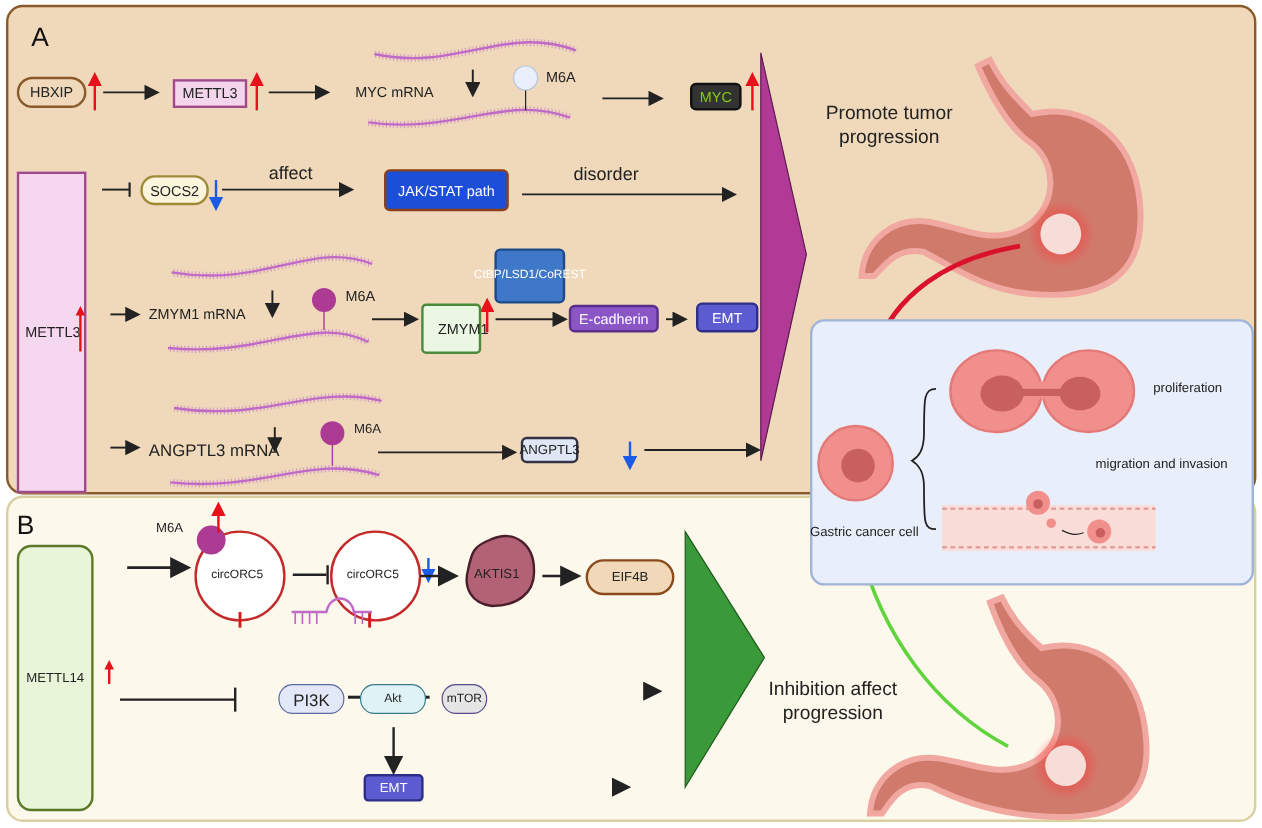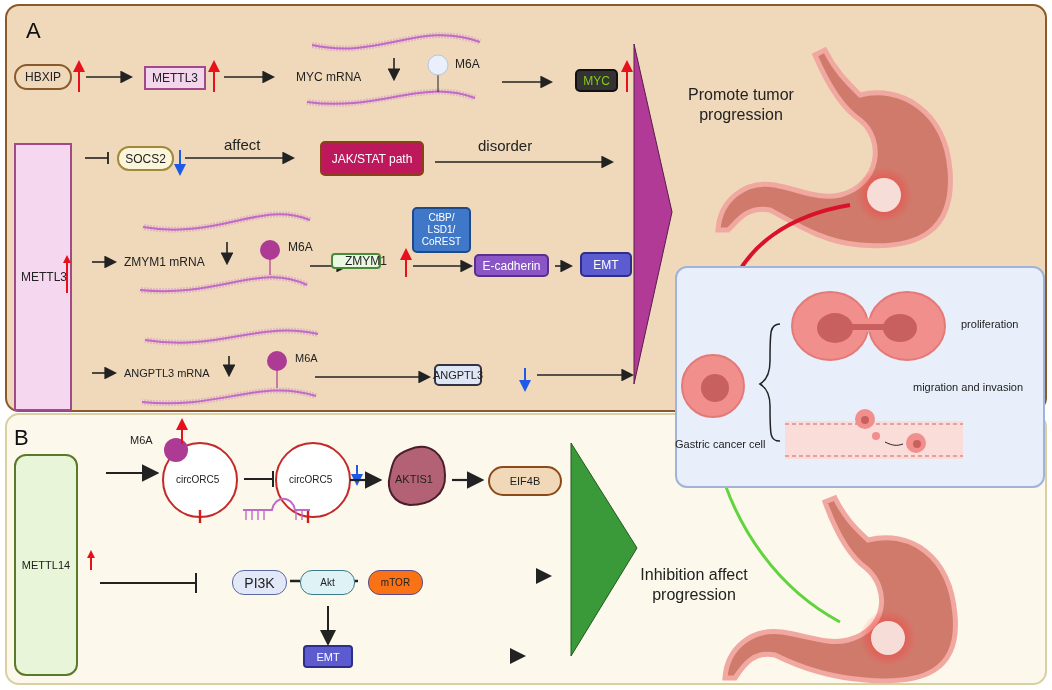--- a/index.html
+++ b/index.html
@@ -158,35 +158,35 @@
 <div class="box" style="left:14px;top:143px;width:58px;height:268px;background:#f5d7ef;border:2px solid #a04a8a;font-size:12px;justify-content:flex-start;padding-left:5px;">
   <span>METTL3</span>
 </div>
 <svg class="abs" style="left:62px;top:255px;" width="10" height="40">
     <line x1="5" y1="38" x2="5" y2="6" stroke="#e8101a" stroke-width="2"></line>
     <path d="M1,8 L5,0 L9,8 z" fill="#e8101a"></path>
   </svg>
 
 <div class="box" style="left:117px;top:146px;width:57px;height:25px;background:#fbf5dc;border:2px solid #a08a3a;border-radius:12px;font-size:12px;">SOCS2</div>
 <div class="abs" style="left:224px;top:136px;font-size:15px;">affect</div>
-<div class="box" style="left:320px;top:141px;width:104px;height:35px;background:#be185d;color:#fff;border:2px solid #8a4018;border-radius:5px;font-size:12px;">JAK/STAT path</div>
+<div class="box" style="left:320px;top:141px;width:104px;height:35px;background:#1d4ed8;color:#fff;border:2px solid #8a4018;border-radius:5px;font-size:12px;">JAK/STAT path</div>
 <div class="abs" style="left:478px;top:137px;font-size:15px;">disorder</div>
 
 <div class="abs txt" style="left:124px;top:255px;">ZMYM1 mRNA</div>
 <div class="abs txt" style="left:288px;top:240px;">M6A</div>
-<div class="box" style="left:331px;top:253px;width:50px;height:16px;background:#e9f7e3;border:2px solid #4a8a3a;border-radius:4px;font-size:12px;padding-left:20px;">ZMYM1</div>
-<div class="box" style="left:412px;top:207px;width:59px;height:46px;background:#3f78c8;color:#fff;border:2px solid #1e4a8a;border-radius:5px;flex-direction:column;font-size:10px;line-height:12px;">
+<div class="box" style="left:351px;top:253px;width:50px;height:42px;background:#e9f7e3;border:2px solid #4a8a3a;border-radius:4px;font-size:12px;padding-left:20px;">ZMYM1</div>
+<div class="box" style="left:412px;top:207px;width:59px;height:46px;background:#3f78c8;color:#fff;border:2px solid #1e4a8a;border-radius:5px;flex-direction:row;font-size:10px;line-height:12px;">
   <span>CtBP/</span>
   <span>LSD1/</span>
   <span>CoREST</span>
 </div>
 <div class="box" style="left:474px;top:254px;width:75px;height:23px;background:#8a55c4;color:#fff;border:2px solid #5a2e8a;border-radius:5px;font-size:12px;">E-cadherin</div>
 <div class="box" style="left:580px;top:252px;width:52px;height:25px;background:#5c5cd0;color:#fff;border:2px solid #2e2e8a;border-radius:5px;font-size:12px;">EMT</div>
 
-<div class="abs txt" style="left:124px;top:367px;font-size:11px;">ANGPTL3 mRNA</div>
+<div class="abs txt" style="left:124px;top:367px;font-size:14px;">ANGPTL3 mRNA</div>
 <div class="abs txt" style="left:295px;top:352px;font-size:11px;">M6A</div>
 <div class="box" style="left:434px;top:364px;width:48px;height:22px;background:#dfe6f5;border:2px solid #334;border-radius:5px;font-size:11px;">ANGPTL3</div>
 
 <div class="abs" style="left:680px;top:85px;font-size:16px;text-align:center;line-height:20px;width:122px;">
   <div>Promote tumor</div>
   <div>progression</div>
 </div>
 
 <div class="cellbox"></div>
 <svg class="abs" style="left:675px;top:266px;" width="370" height="222">
@@ -228,19 +228,19 @@
 <div class="box" style="left:14px;top:454px;width:64px;height:222px;background:#e9f5d9;border:2px solid #5a7a2a;border-radius:12px;font-size:11px;">
   <span>METTL14</span>
 </div>
 <svg class="abs" style="left:86px;top:550px;" width="10" height="22">
     <line x1="5" y1="20" x2="5" y2="6" stroke="#e8101a" stroke-width="2"></line>
     <path d="M1,8 L5,0 L9,8 z" fill="#e8101a"></path>
   </svg>
 
 <div class="box" style="left:232px;top:570px;width:55px;height:25px;background:#e3e8f8;border:1.5px solid #5a6aa0;border-radius:12px;font-size:14px;">PI3K</div>
 <div class="box" style="left:300px;top:570px;width:55px;height:25px;background:#dff3f7;border:1.5px solid #3a7a8a;border-radius:12px;font-size:10px;">Akt</div>
-<div class="box" style="left:368px;top:570px;width:55px;height:25px;background:#f97316;border:1.5px solid #5a4a8a;border-radius:12px;font-size:10px;">mTOR</div>
+<div class="box" style="left:368px;top:570px;width:38px;height:25px;background:#e5e5e5;border:1.5px solid #5a4a8a;border-radius:12px;font-size:10px;">mTOR</div>
 <div class="box" style="left:303px;top:645px;width:50px;height:23px;background:#5c5cd0;color:#fff;border:2px solid #2e2e8a;border-radius:4px;font-size:11px;">EMT</div>
 
 <div class="abs" style="left:629px;top:565px;font-size:16px;text-align:center;line-height:20px;width:130px;">
   <div>Inhibition affect</div>
   <div>progression</div>
 </div>
 
 </body></html>

